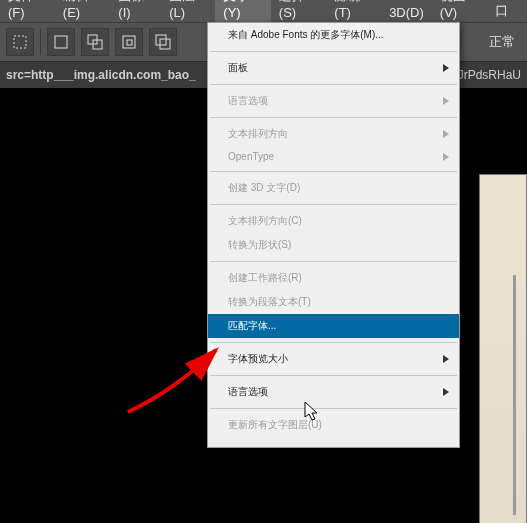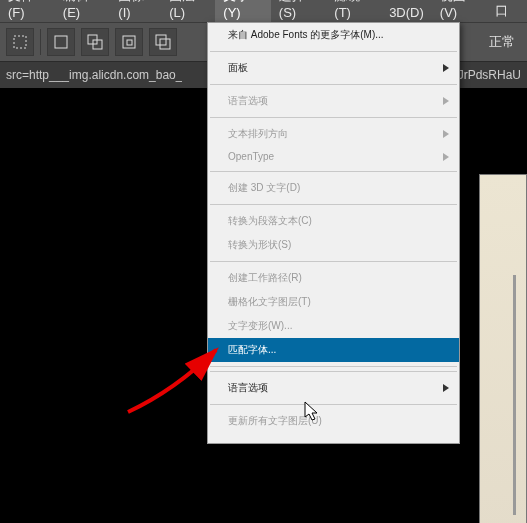--- a/index.html
+++ b/index.html
@@ -62,20 +62,21 @@
       height: 26px;
       display: flex;
       align-items: center;
       color: #ccc;
       padding: 0 6px;
       font-size: 12px;
     }
     .tabbar .tab {
       white-space: nowrap;
       overflow: hidden;
+      font-weight: bold;
     }
     .canvas-area {
       position: relative;
       background: #000;
       height: calc(523px - 22px - 40px - 26px);
     }
     .doc-right {
       position: absolute;
       right: 0;
       top: 86px;
@@ -214,28 +215,28 @@
     <div class="menu-sep"></div>
     <div class="menu-item"><span>面板</span><span class="submenu-arrow"></span></div>
     <div class="menu-sep"></div>
     <div class="menu-item disabled"><span>语言选项</span><span class="submenu-arrow"></span></div>
     <div class="menu-sep"></div>
     <div class="menu-item disabled"><span>文本排列方向</span><span class="submenu-arrow"></span></div>
     <div class="menu-item disabled"><span>OpenType</span><span class="submenu-arrow"></span></div>
     <div class="menu-sep"></div>
     <div class="menu-item disabled"><span>创建 3D 文字(D)</span></div>
     <div class="menu-sep"></div>
-    <div class="menu-item disabled"><span>转换为段落文本(C)</span></div>
+    <div class="menu-item disabled"><span>文本排列方向(C)</span></div>
     <div class="menu-item disabled"><span>转换为形状(S)</span></div>
     <div class="menu-sep"></div>
     <div class="menu-item disabled"><span>创建工作路径(R)</span></div>
-    <div class="menu-item disabled"><span>栅格化文字图层(T)</span></div>
-    <div class="menu-item disabled"><span>文字变形(W)...</span></div>
+    <div class="menu-item disabled"><span>转换为段落文本(T)</span></div>
     <div class="menu-item highlighted"><span>匹配字体...</span></div>
     <div class="menu-sep"></div>
+    <div class="menu-item"><span>字体预览大小</span><span class="submenu-arrow"></span></div>
     <div class="menu-sep"></div>
     <div class="menu-item"><span>语言选项</span><span class="submenu-arrow"></span></div>
     <div class="menu-sep"></div>
     <div class="menu-item disabled"><span>更新所有文字图层(U)</span></div>
     <div class="menu-item disabled"></div>
   </div>
 
 <svg class="red-arrow" width="110" height="80">
   <defs>
     <marker id="ah" markerWidth="10" markerHeight="10" refX="8" refY="3" orient="auto">

